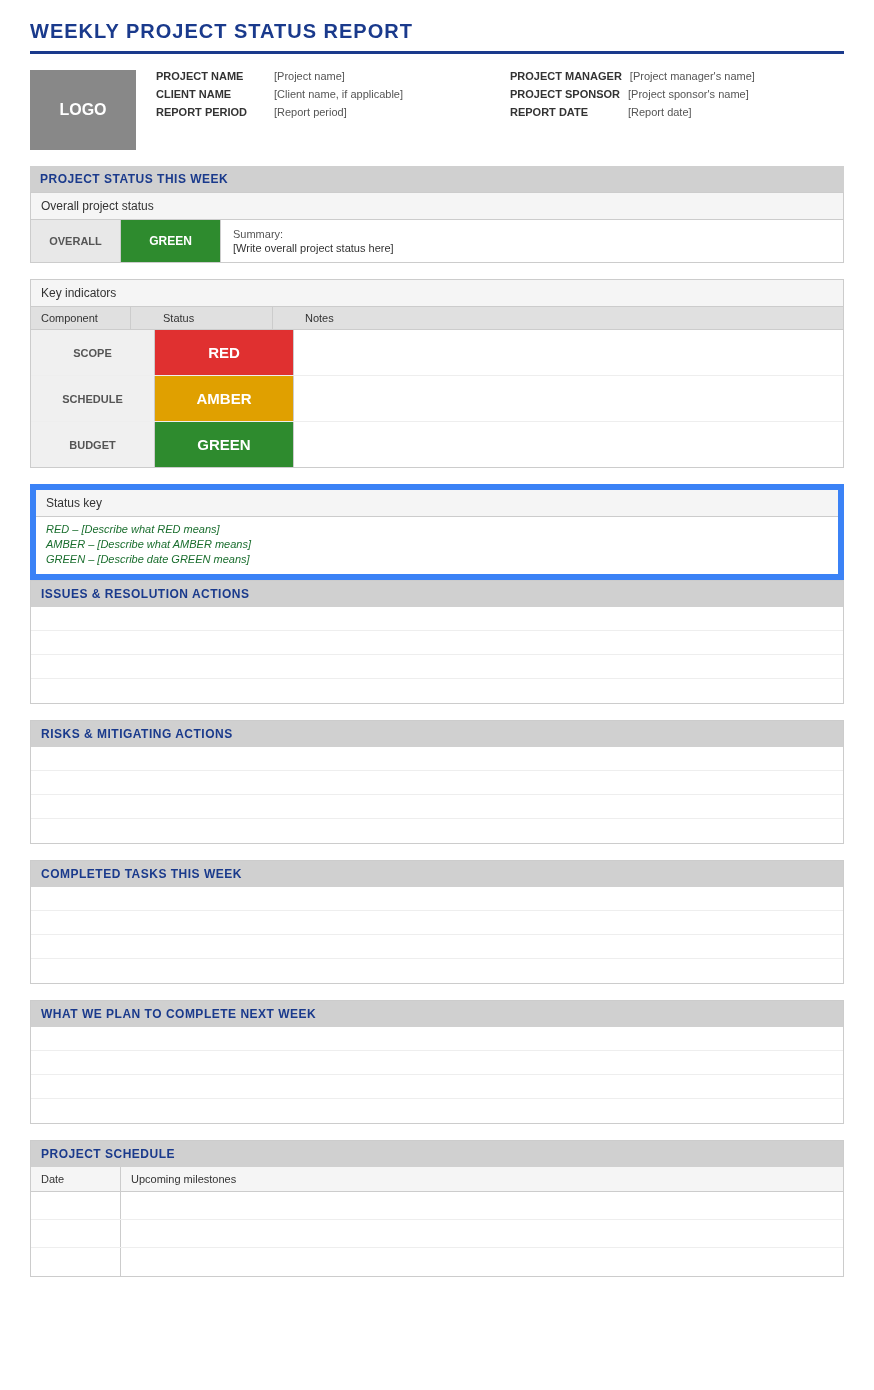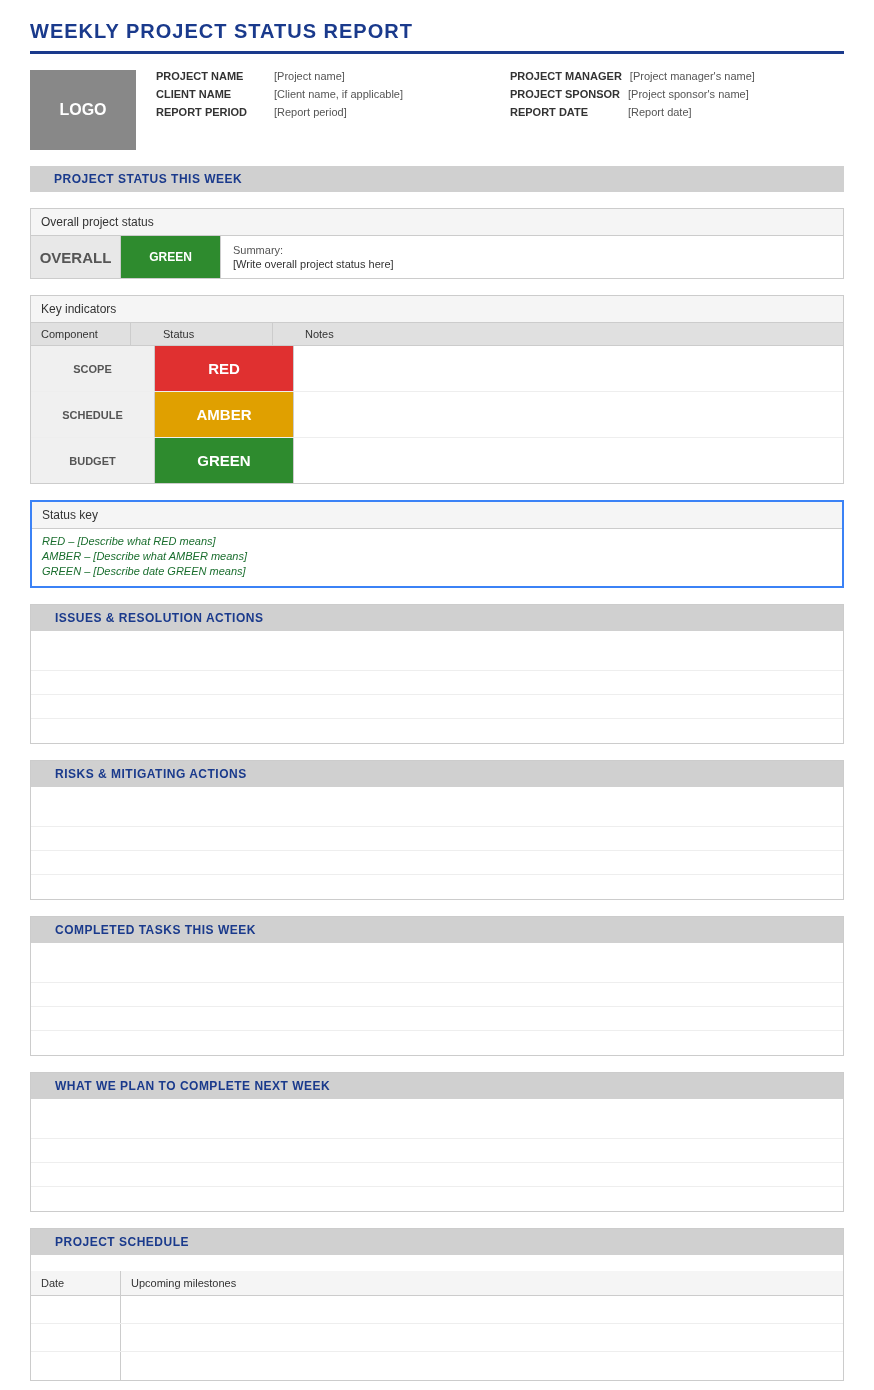--- a/index.html
+++ b/index.html
@@ -73,26 +73,26 @@
     }
 
     .field-value {
       font-size: 11px;
       color: #555;
     }
 
     
     .section-header {
       background: #d0d0d0;
-      padding: 6px 24px;
+      padding: 6px 10px;
       font-size: 12px;
       font-weight: bold;
       color: #1a3a8c;
       letter-spacing: 0.5px;
-      margin-bottom: 16px;
+      margin-bottom: 0;
     }
 
     
     .overall-section {
       border: 1px solid #ccc;
       margin-bottom: 16px;
     }
 
     .overall-label-row {
       padding: 6px 10px;
@@ -102,21 +102,21 @@
     }
 
     .overall-status-row {
       display: flex;
       align-items: stretch;
     }
 
     .overall-cell-label {
       background: #e8e8e8;
       padding: 12px 14px;
-      font-size: 15px;
+      font-size: 11px;
       font-weight: bold;
       color: #555;
       width: 90px;
       display: flex;
       align-items: center;
       justify-content: center;
       border-right: 1px solid #ccc;
     }
 
     .overall-cell-status {
@@ -228,22 +228,21 @@
     .ind-row-status.green { background: #2e8b2e; }
 
     .ind-row-notes {
       flex: 1;
       padding: 14px 10px;
       font-size: 11px;
     }
 
     
     .status-key-section {
-      border: 2px solid #3b82f6;
-      margin-bottom: 16px;
+      border: 6px solid #3b82f6;
     }
 
     .status-key-label-row {
       padding: 6px 10px;
       background: #f5f5f5;
       border-bottom: 1px solid #ccc;
       font-size: 12px;
     }
 
     .status-key-content {

